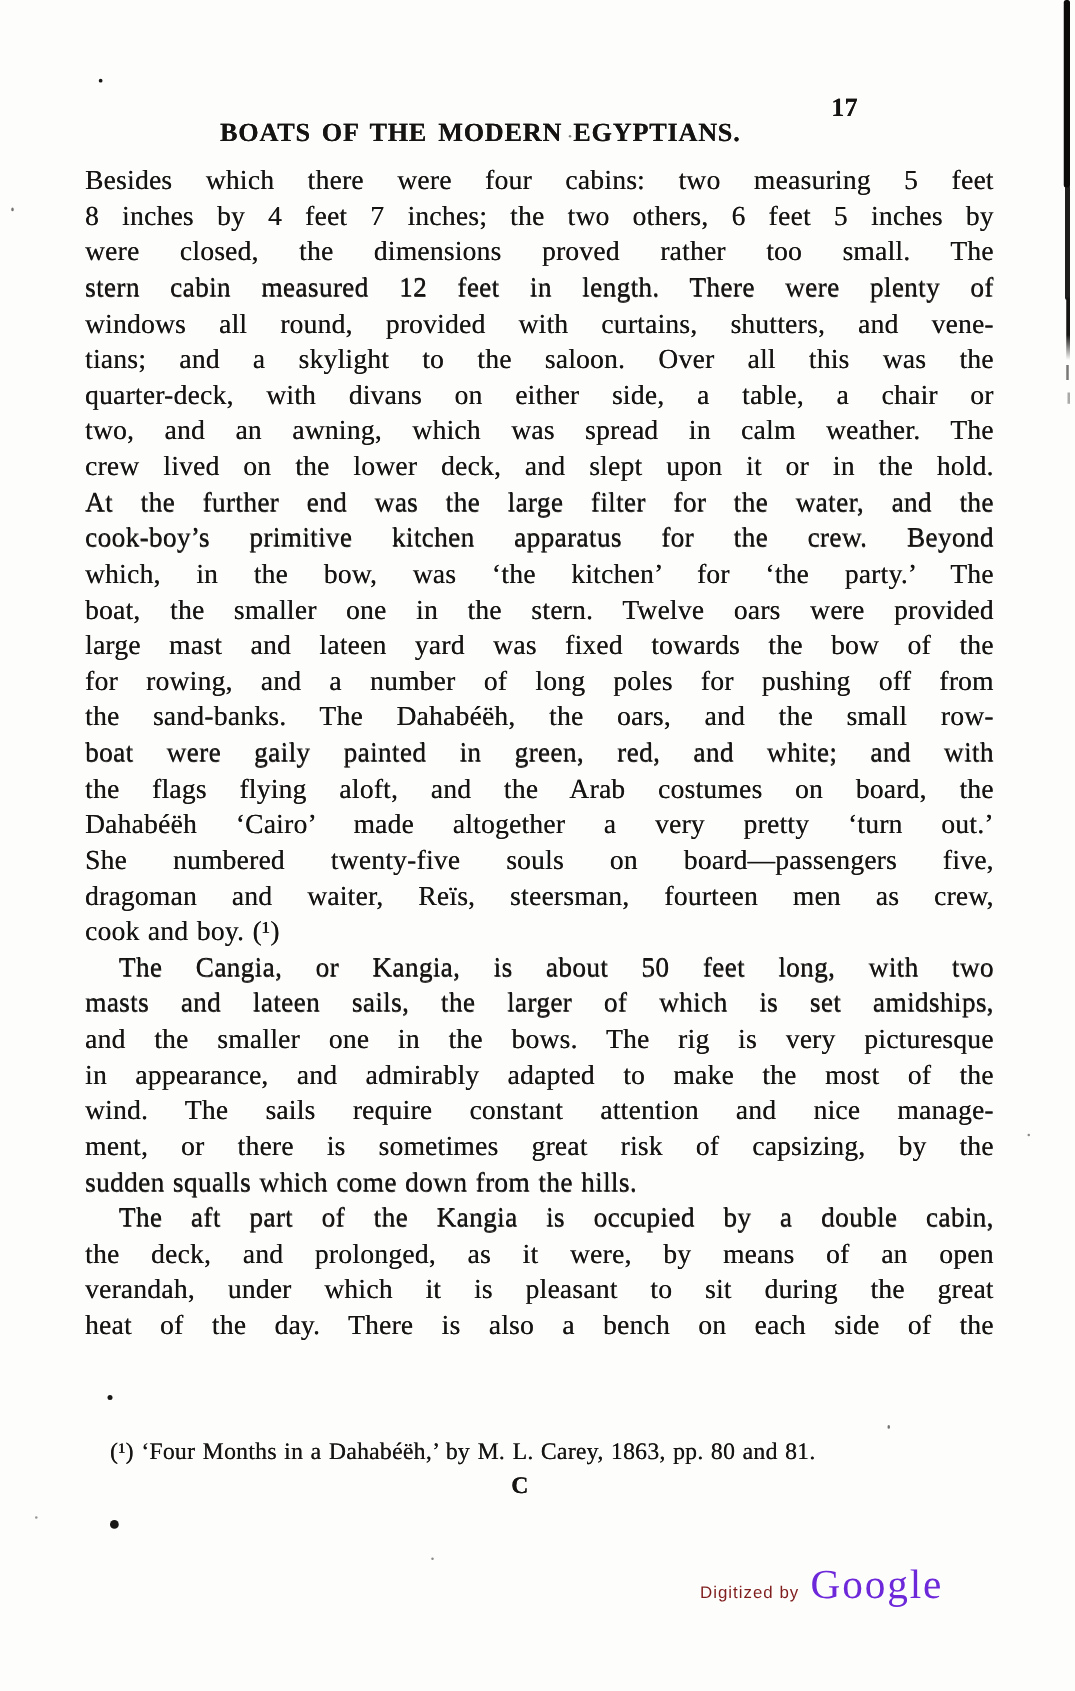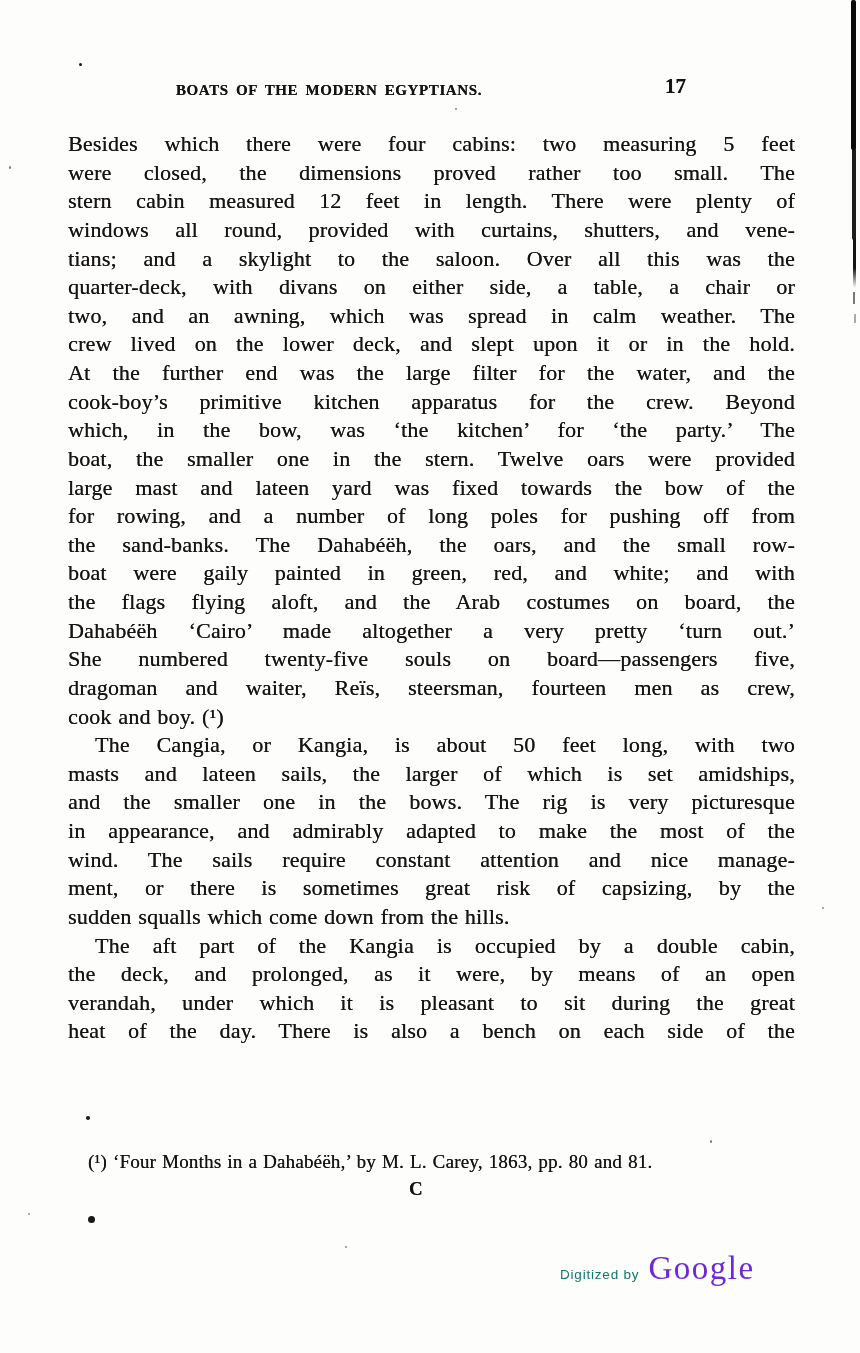--- a/index.html
+++ b/index.html
@@ -14,22 +14,22 @@
     background: #fdfdfc;
     overflow: hidden;
     font-family: "Liberation Serif", "DejaVu Serif", serif;
     color: #161412;
   }
 
   
   .head-title {
     position: absolute;
     left: 176px;
-    top: 82px;
-    font-size: 15px;
+    top: 94px;
+    font-size: 21px;
     font-weight: bold;
     letter-spacing: 0.6px;
     word-spacing: 3px;
     white-space: nowrap;
     text-shadow: 0 0 0.5px rgba(15,13,12,0.9);
   }
   .page-number {
     position: absolute;
     left: 665px;
     top: 74px;
@@ -87,21 +87,21 @@
     position: absolute;
     left: 560px;
     top: 1250px;
     display: flex;
     align-items: baseline;
     user-select: none;
   }
   .wm-prefix {
     font-family: "Liberation Sans", "DejaVu Sans", sans-serif;
     font-size: 13.5px;
-    color: #0f766e;
+    color: #7f1d1d;
     letter-spacing: 0.8px;
   }
   .wm-brand {
     font-family: Liberation Serif, serif;
     font-size: 33px;
     color: #6d28d9;
     letter-spacing: 1.5px;
     margin-left: 9px;
   }
 
@@ -128,20 +128,21 @@
 </head>
 <body>
 
 <div class="page">
 
   <span class="head-title">BOATS OF THE MODERN EGYPTIANS.</span>
   <span class="page-number">17</span>
 
   <div class="body-text">
       <div class="body-line">Besides which there were four cabins: two measuring 5 feet</div>
+      <div class="body-line">8 inches by 4 feet 7 inches; the two others, 6 feet 5 inches by</div>
       <div class="body-line">were closed, the dimensions proved rather too small.  The</div>
       <div class="body-line">stern cabin measured 12 feet in length.  There were plenty of</div>
       <div class="body-line">windows all round, provided with curtains, shutters, and vene-</div>
       <div class="body-line">tians; and a skylight to the saloon.  Over all this was the</div>
       <div class="body-line">quarter-deck, with divans on either side, a table, a chair or</div>
       <div class="body-line">two, and an awning, which was spread in calm weather.  The</div>
       <div class="body-line">crew lived on the lower deck, and slept upon it or in the hold.</div>
       <div class="body-line">At the further end was the large filter for the water, and the</div>
       <div class="body-line">cook-boy’s primitive kitchen apparatus for the crew.  Beyond</div>
       <div class="body-line">which, in the bow, was ‘the kitchen’ for ‘the party.’  The</div>

